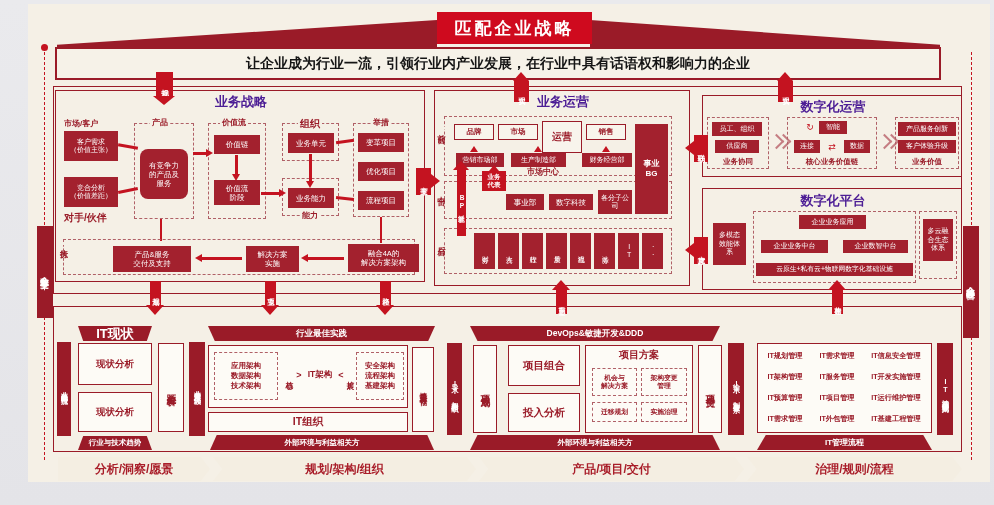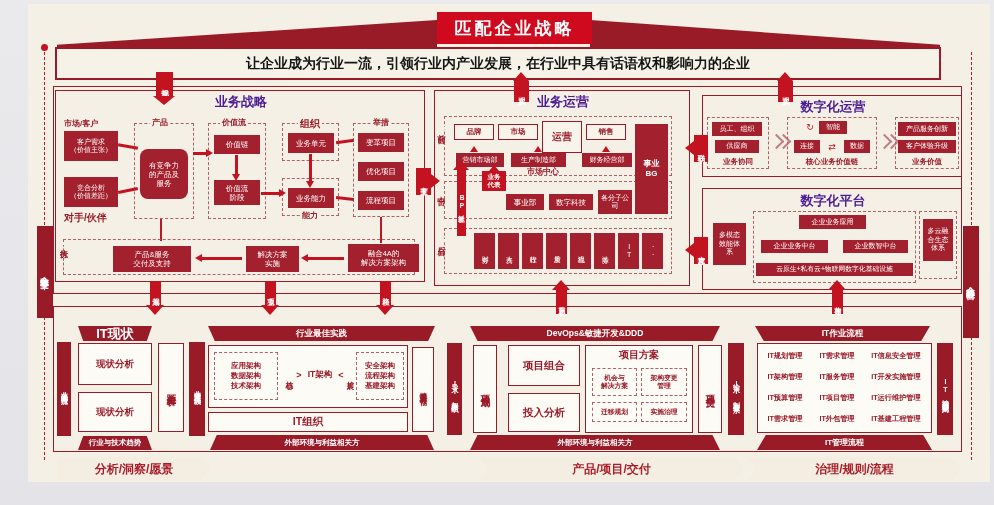--- a/index.html
+++ b/index.html
@@ -265,33 +265,33 @@
   <div class="a c db pre lab" style="left:592px;top:368px;width:45px;height:28px;font-size:6.8px;line-height:1.25">机会与
 解决方案</div>
   <div class="a c db pre lab" style="left:641px;top:368px;width:46px;height:28px;font-size:6.8px;line-height:1.25">架构变更
 管理</div>
   <div class="a c db lab" style="left:592px;top:402px;width:45px;height:20px;font-size:6.8px">迁移规划</div>
   <div class="a c db lab" style="left:641px;top:402px;width:46px;height:20px;font-size:6.8px">实施治理</div>
   <div class="a c wb vt" style="left:698px;top:345px;width:24px;height:88px;font-size:9.5px">项目交付</div>
   <div class="a c ban" style="left:470px;top:435px;width:250px;height:15px;font-size:7.5px;clip-path:polygon(3% 0,97% 0,100% 100%,0 100%)">外部环境与利益相关方</div>
   <div class="a c ban vt" style="left:728px;top:343px;width:16px;height:92px;font-size:7px">输入IT制度与体系</div>
 
-  <div class="a c ban" style="left:755px;top:326px;width:175px;height:15px;font-size:8.5px;clip-path:polygon(0 0,100% 0,95% 100%,5% 100%)">IT作业流程</div>
   <div class="a wb" style="left:757px;top:343px;width:175px;height:90px"></div>
   <div class="a c lab" style="left:760px;top:349px;width:50px;height:14px;font-size:7.2px">IT规划管理</div>
   <div class="a c lab" style="left:812px;top:349px;width:50px;height:14px;font-size:7.2px">IT需求管理</div>
   <div class="a c lab" style="left:862px;top:349px;width:68px;height:14px;font-size:7.2px">IT信息安全管理</div>
   <div class="a c lab" style="left:760px;top:370px;width:50px;height:14px;font-size:7.2px">IT架构管理</div>
   <div class="a c lab" style="left:812px;top:370px;width:50px;height:14px;font-size:7.2px">IT服务管理</div>
   <div class="a c lab" style="left:862px;top:370px;width:68px;height:14px;font-size:7.2px">IT开发实施管理</div>
   <div class="a c lab" style="left:760px;top:391px;width:50px;height:14px;font-size:7.2px">IT预算管理</div>
   <div class="a c lab" style="left:812px;top:391px;width:50px;height:14px;font-size:7.2px">IT项目管理</div>
   <div class="a c lab" style="left:862px;top:391px;width:68px;height:14px;font-size:7.2px">IT运行维护管理</div>
   <div class="a c lab" style="left:760px;top:412px;width:50px;height:14px;font-size:7.2px">IT需求管理</div>
   <div class="a c lab" style="left:812px;top:412px;width:50px;height:14px;font-size:7.2px">IT外包管理</div>
   <div class="a c lab" style="left:862px;top:412px;width:68px;height:14px;font-size:7.2px">IT基建工程管理</div>
   <div class="a c ban" style="left:757px;top:435px;width:175px;height:15px;font-size:8px;clip-path:polygon(5% 0,95% 0,100% 100%,0 100%)">IT管理流程</div>
   <div class="a c ban vt" style="left:937px;top:343px;width:16px;height:92px;font-size:7px">IT治理及管理规则</div>
 
   <div class="a c chev" style="left:58px;top:457px;width:152px;height:24px;clip-path:polygon(0 0,94% 0,100% 50%,94% 100%,0 100%)">分析/洞察/愿景</div>
+  <div class="a c chev" style="left:213px;top:457px;width:263px;height:24px;clip-path:polygon(0 0,96.5% 0,100% 50%,96.5% 100%,0 100%,3.5% 50%)">规划/架构/组织</div>
   <div class="a c chev" style="left:479px;top:457px;width:265px;height:24px;clip-path:polygon(0 0,96.5% 0,100% 50%,96.5% 100%,0 100%,3.5% 50%)">产品/项目/交付</div>
   <div class="a c chev" style="left:747px;top:457px;width:215px;height:24px;clip-path:polygon(0 0,95.5% 0,100% 50%,95.5% 100%,0 100%,4.5% 50%)">治理/规则/流程</div>
 </div>
 
 </body></html>

